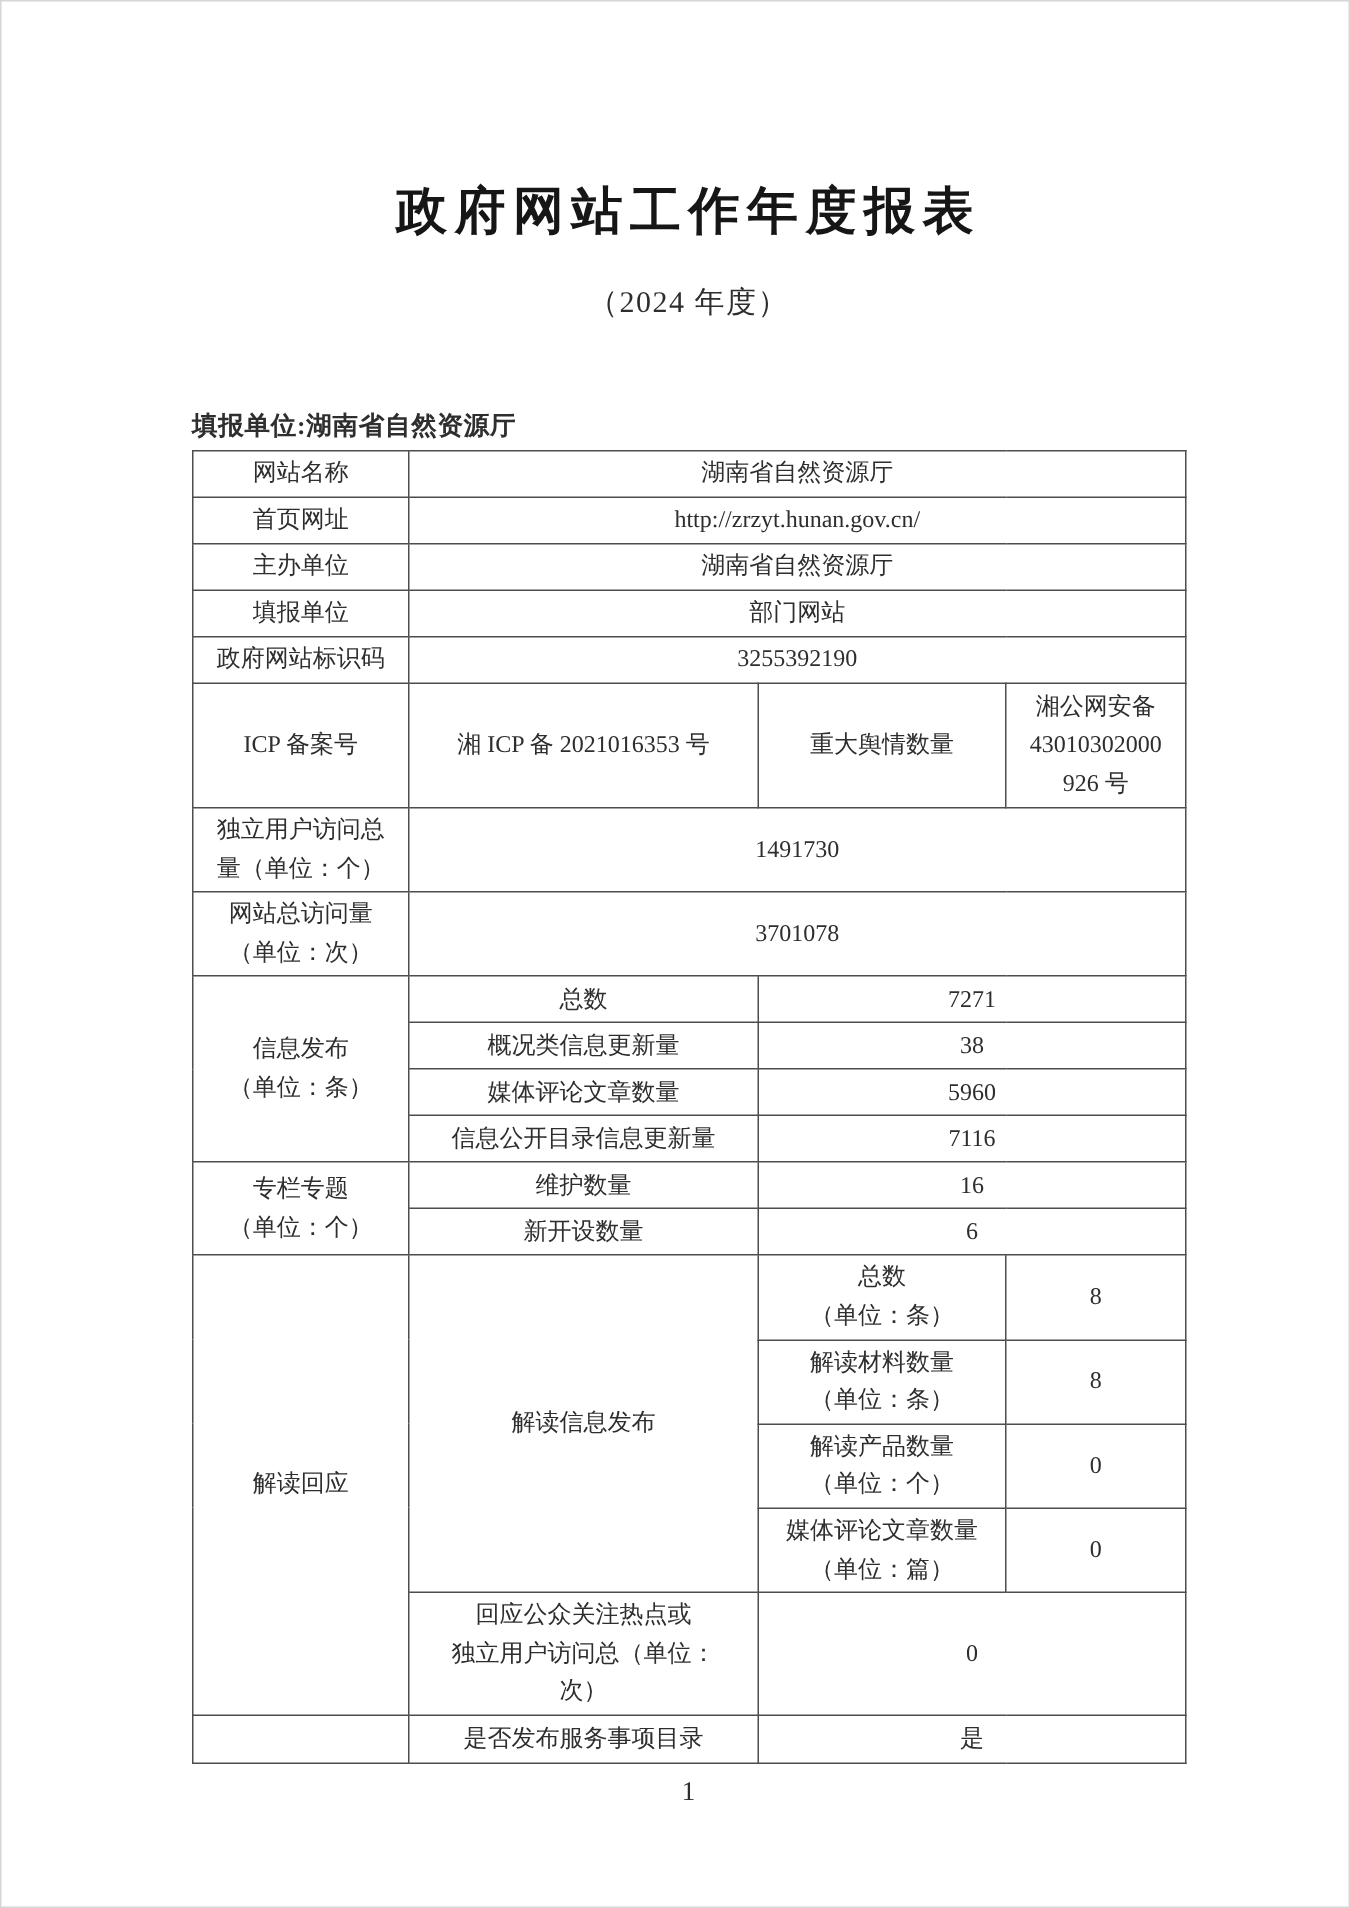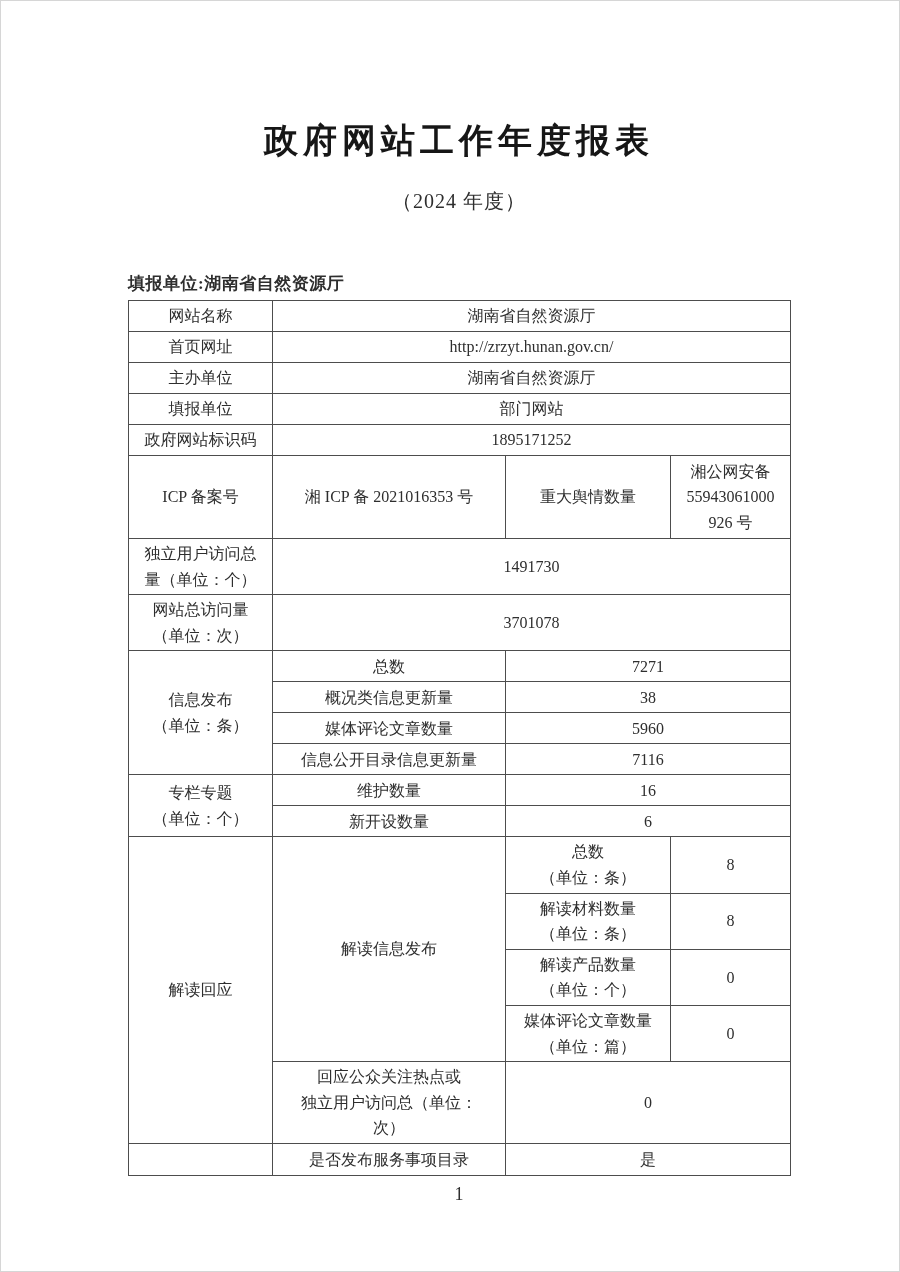--- a/index.html
+++ b/index.html
@@ -115,28 +115,28 @@
       <tr class="h31">
         <td>主办单位</td>
         <td colspan="3">湖南省自然资源厅</td>
       </tr>
       <tr class="h31">
         <td>填报单位</td>
         <td colspan="3">部门网站</td>
       </tr>
       <tr class="h31">
         <td>政府网站标识码</td>
-        <td colspan="3" class="num">1895171252</td>
+        <td colspan="3" class="num">3255392190</td>
       </tr>
       <tr class="h83">
         <td>ICP 备案号</td>
         <td class="num">湘 ICP 备 2021016353 号</td>
         <td>重大舆情数量</td>
         <td class="num">湘公网安备
-55943061000
+43010302000
 926 号</td>
       </tr>
       <tr class="h55">
         <td>独立用户访问总
 量（单位：个）</td>
         <td colspan="3" class="num">1491730</td>
       </tr>
       <tr class="h55">
         <td>网站总访问量
 （单位：次）</td>

